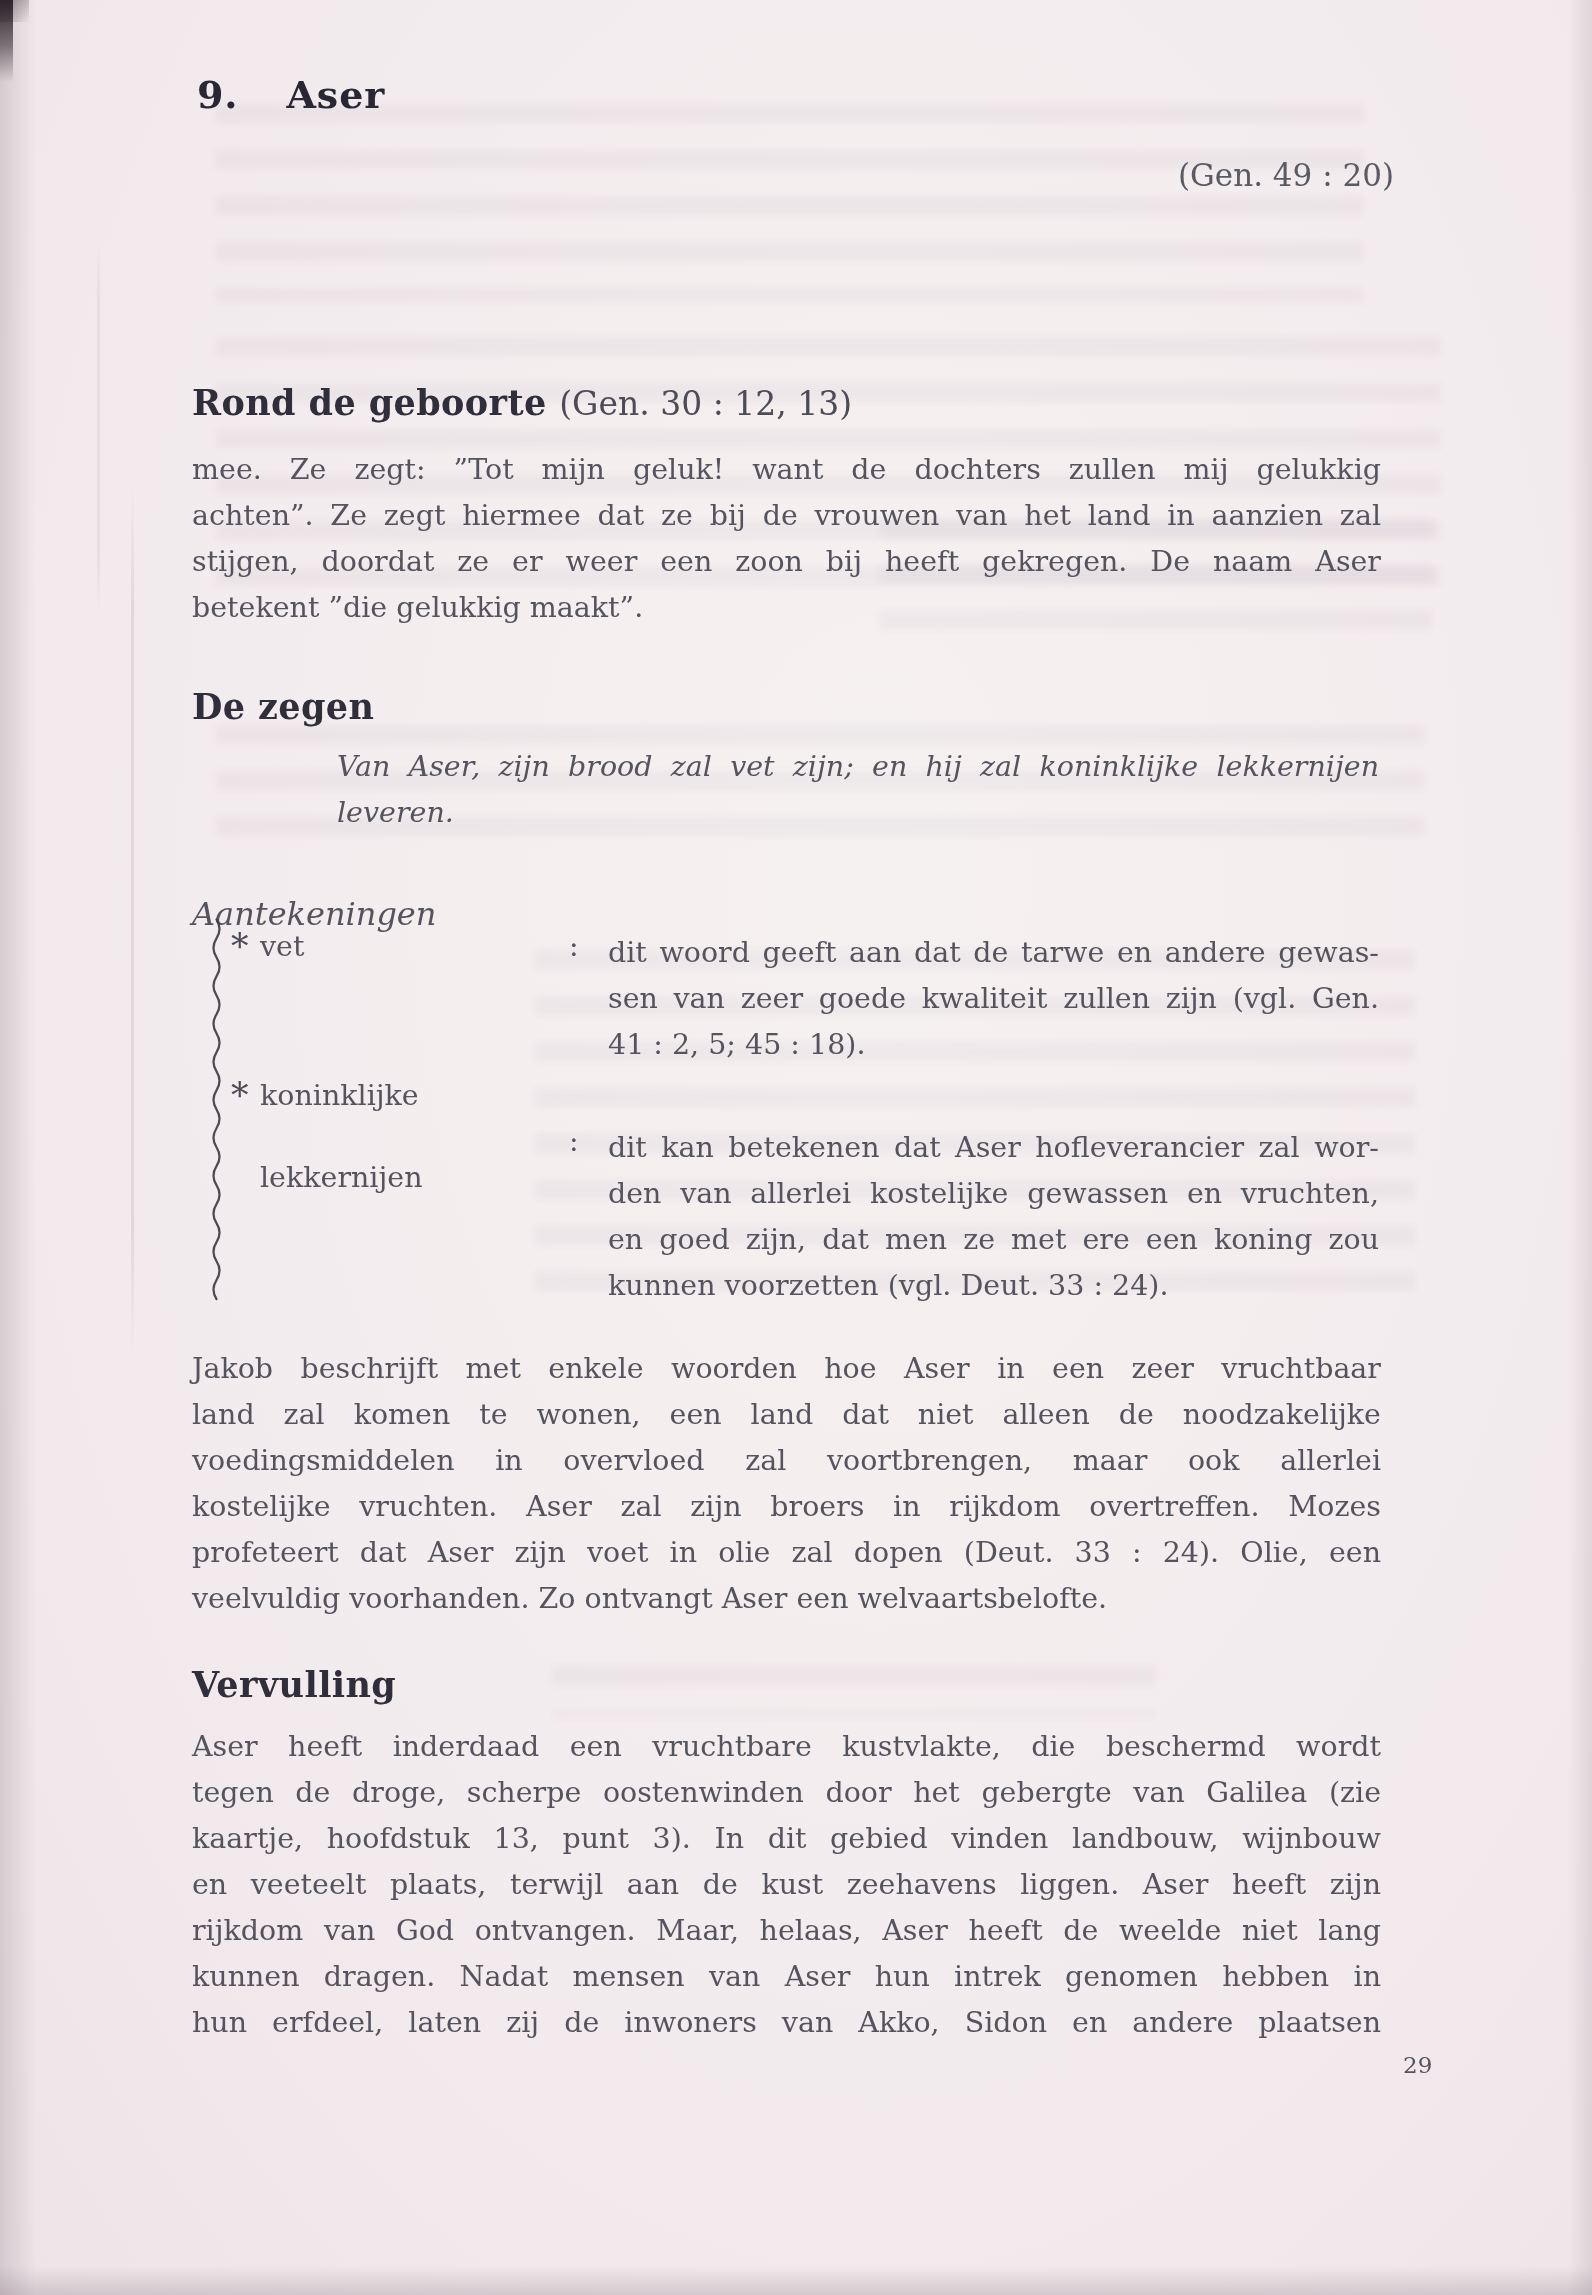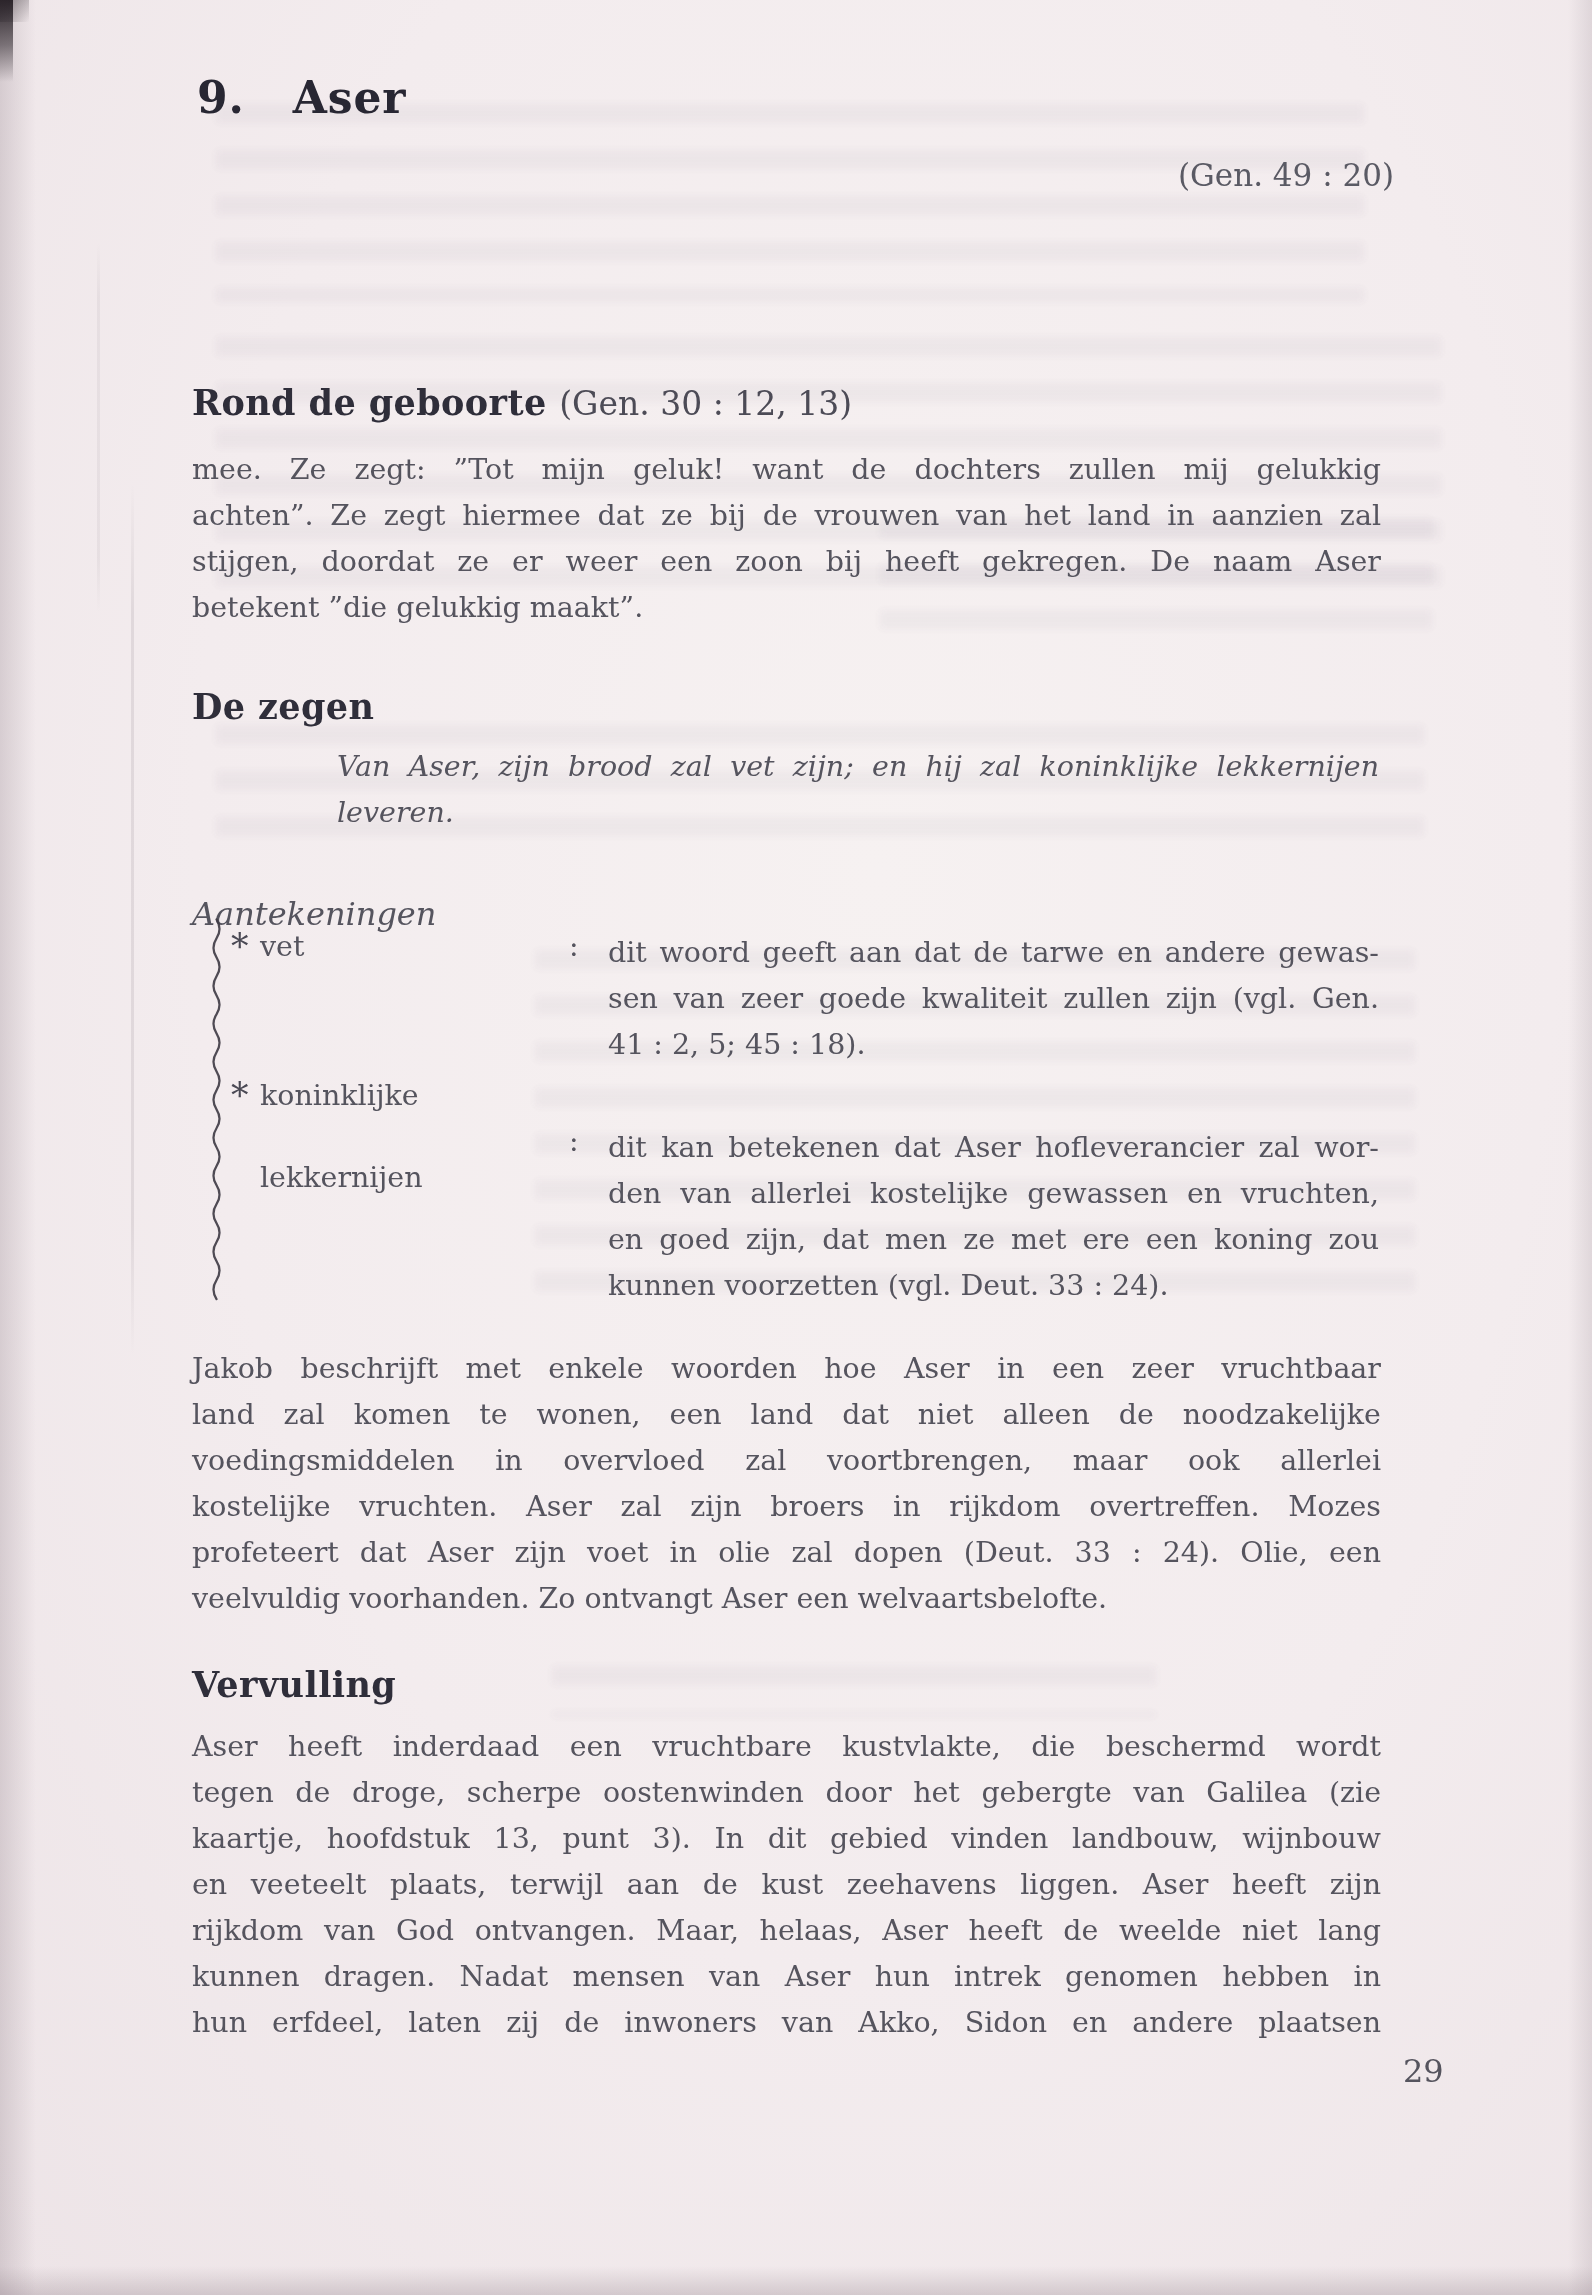--- a/index.html
+++ b/index.html
@@ -11,23 +11,23 @@
     font-family:"DejaVu Serif","Liberation Serif",serif;
     color:#53525c;
   }
   .abs{position:absolute;}
   .tline{line-height:46px;height:46px;}
   .just{text-align:justify;text-align-last:justify;}
   .body-text{font-size:28.5px;color:#55545e;}
   .h2{font-size:35px;font-weight:bold;color:#2f2e3a;letter-spacing:0.4px;}
   .h2 .reg{font-weight:normal;font-size:33px;color:#4c4b56;letter-spacing:0;}
   .italic{font-style:italic;}
-  .title{font-size:44px;font-weight:bold;color:#282733;letter-spacing:0.9px;}
+  .title{font-size:38px;font-weight:bold;color:#282733;letter-spacing:0.9px;}
   .chapter-ref{font-size:31px;color:#5a5a64;}
-  .page-num{font-size:32px;color:#55545e;}
+  .page-num{font-size:23px;color:#55545e;}
   .note-marker{font-size:35px;color:#4a4954;}
   
   .edge-left{left:0;top:0;width:36px;height:2295px;
     background:linear-gradient(90deg,rgba(110,92,104,0.20),rgba(110,92,104,0.0));}
   .edge-right{right:0;top:0;width:24px;height:2295px;
     background:linear-gradient(270deg,rgba(125,110,122,0.16),rgba(125,110,122,0));}
   .edge-bottom{left:0;bottom:0;width:1592px;height:29px;
     background:linear-gradient(0deg,rgba(105,86,98,0.22),rgba(105,86,98,0));}
   .corner-tl{left:0;top:0;width:13px;height:82px;
     background:linear-gradient(180deg,#2c252b 0%,rgba(44,37,43,0.55) 55%,rgba(44,37,43,0) 100%);}

